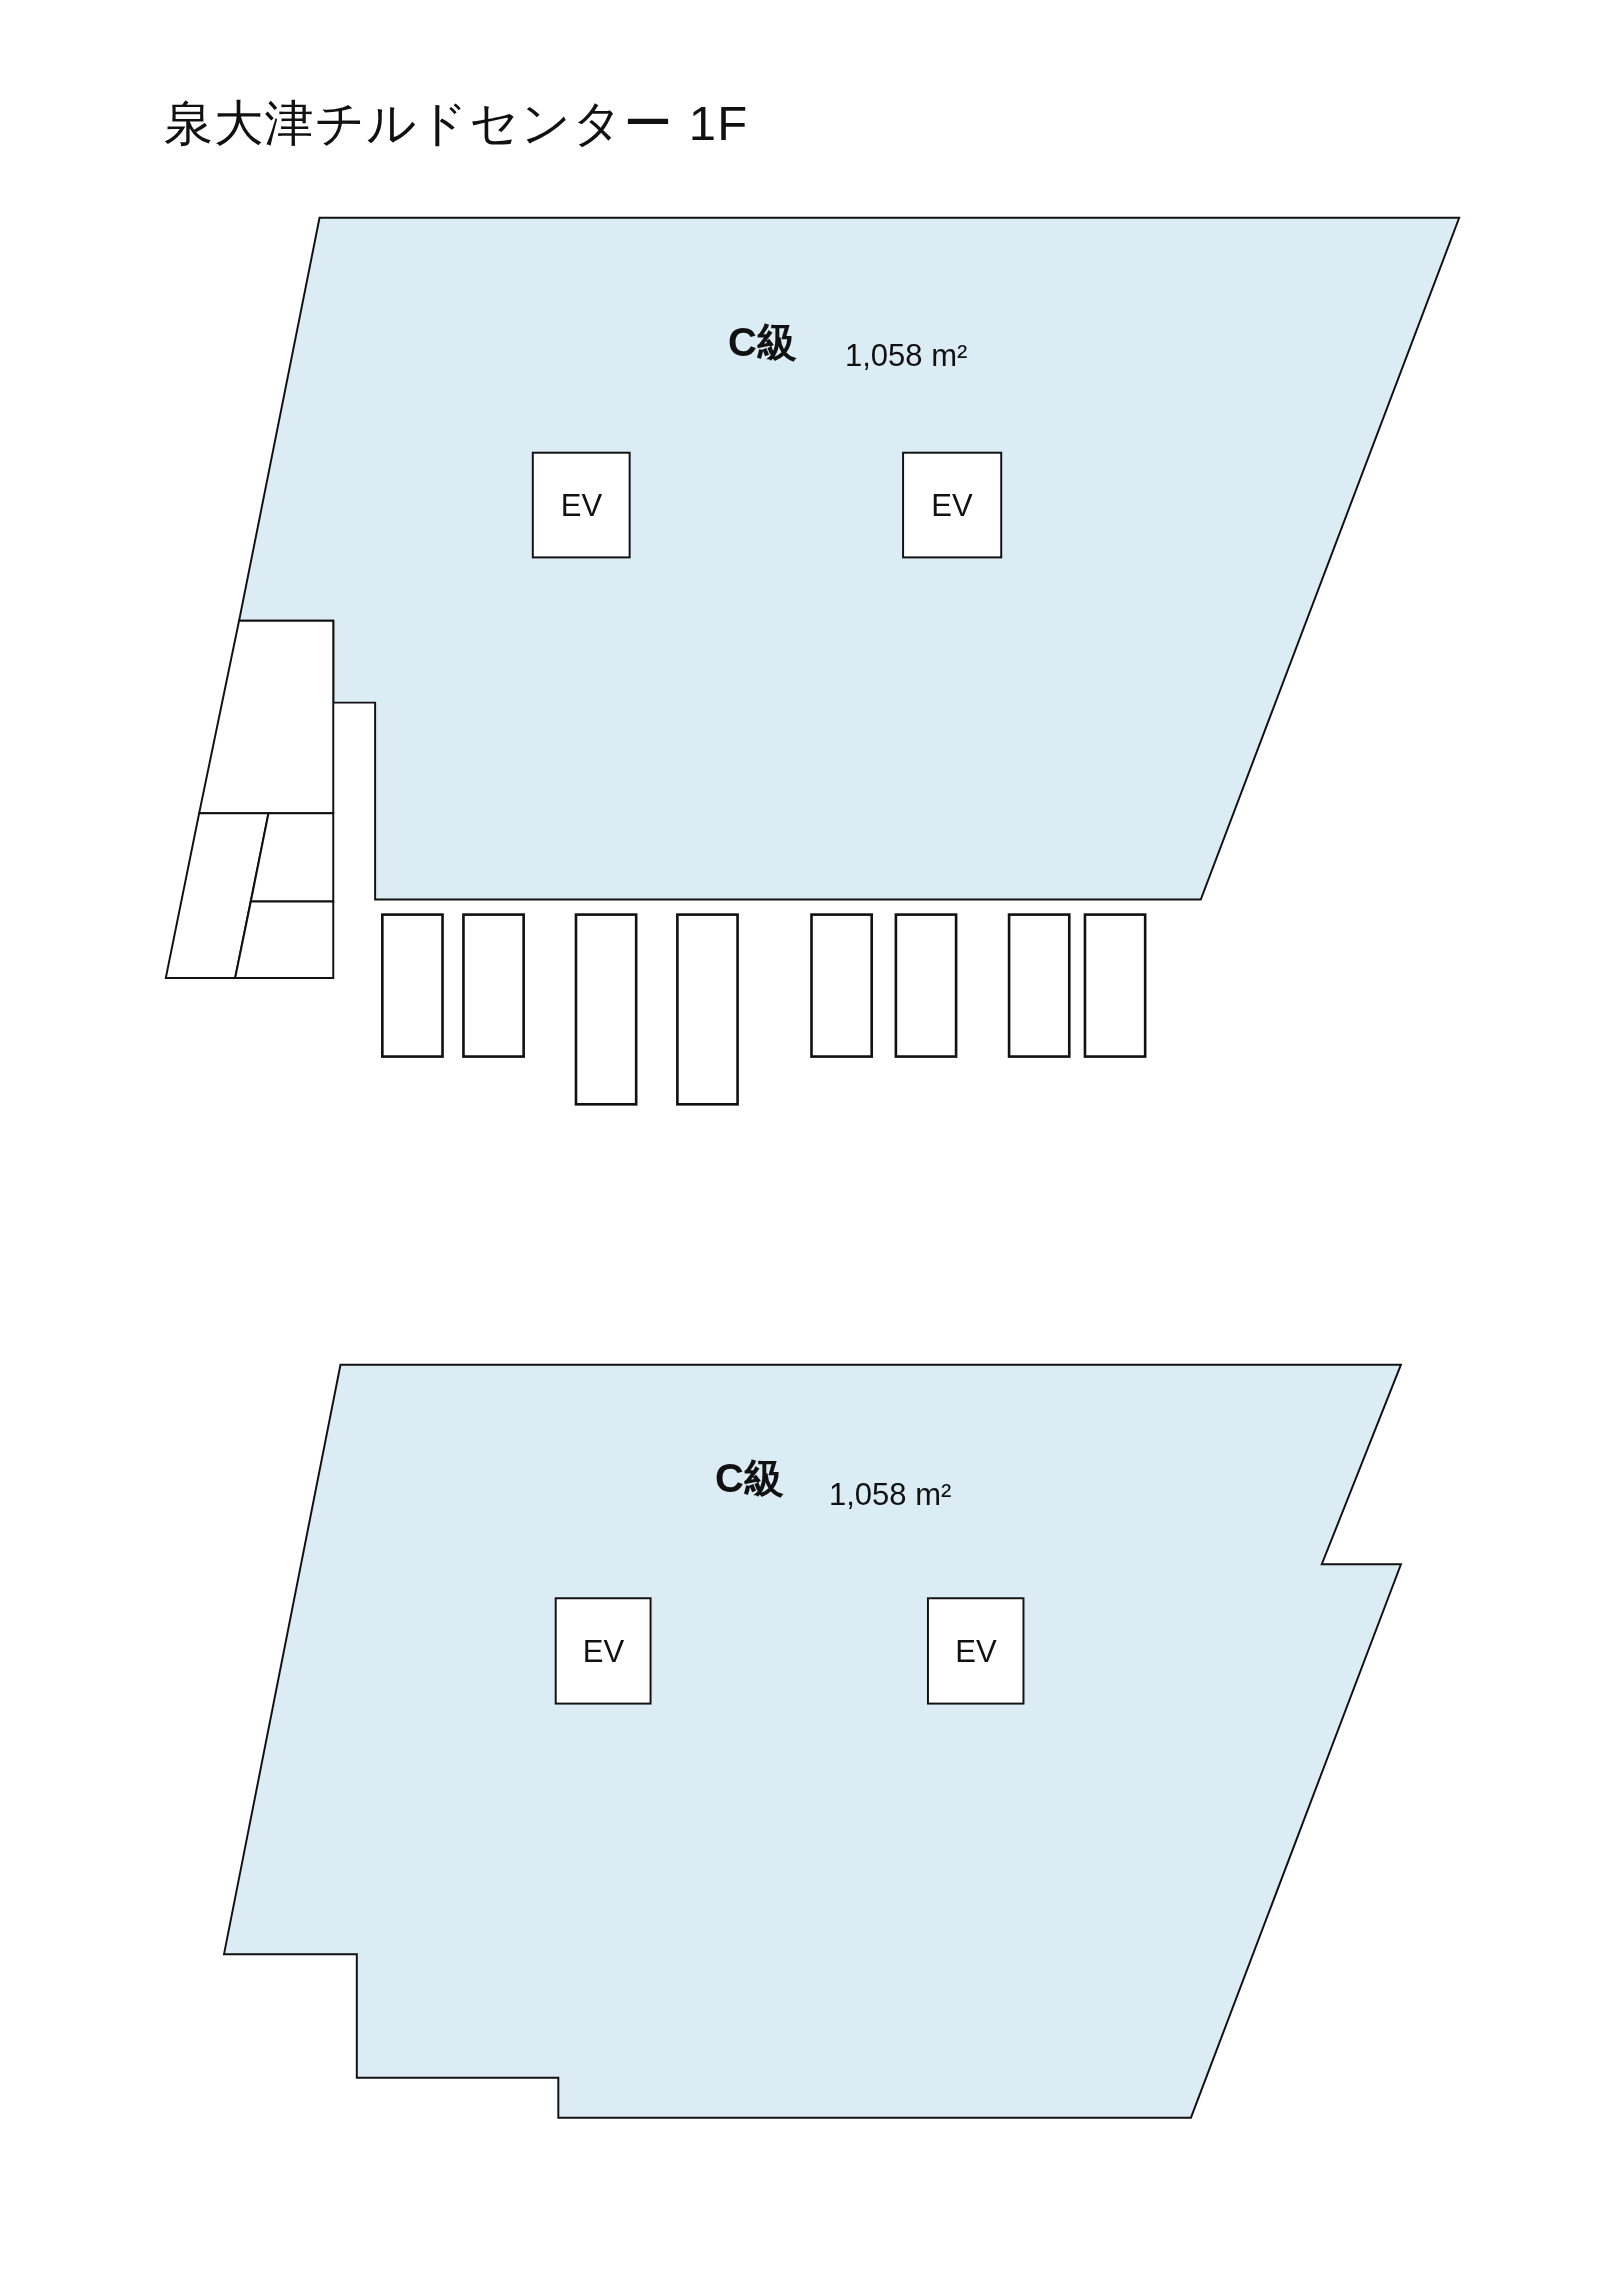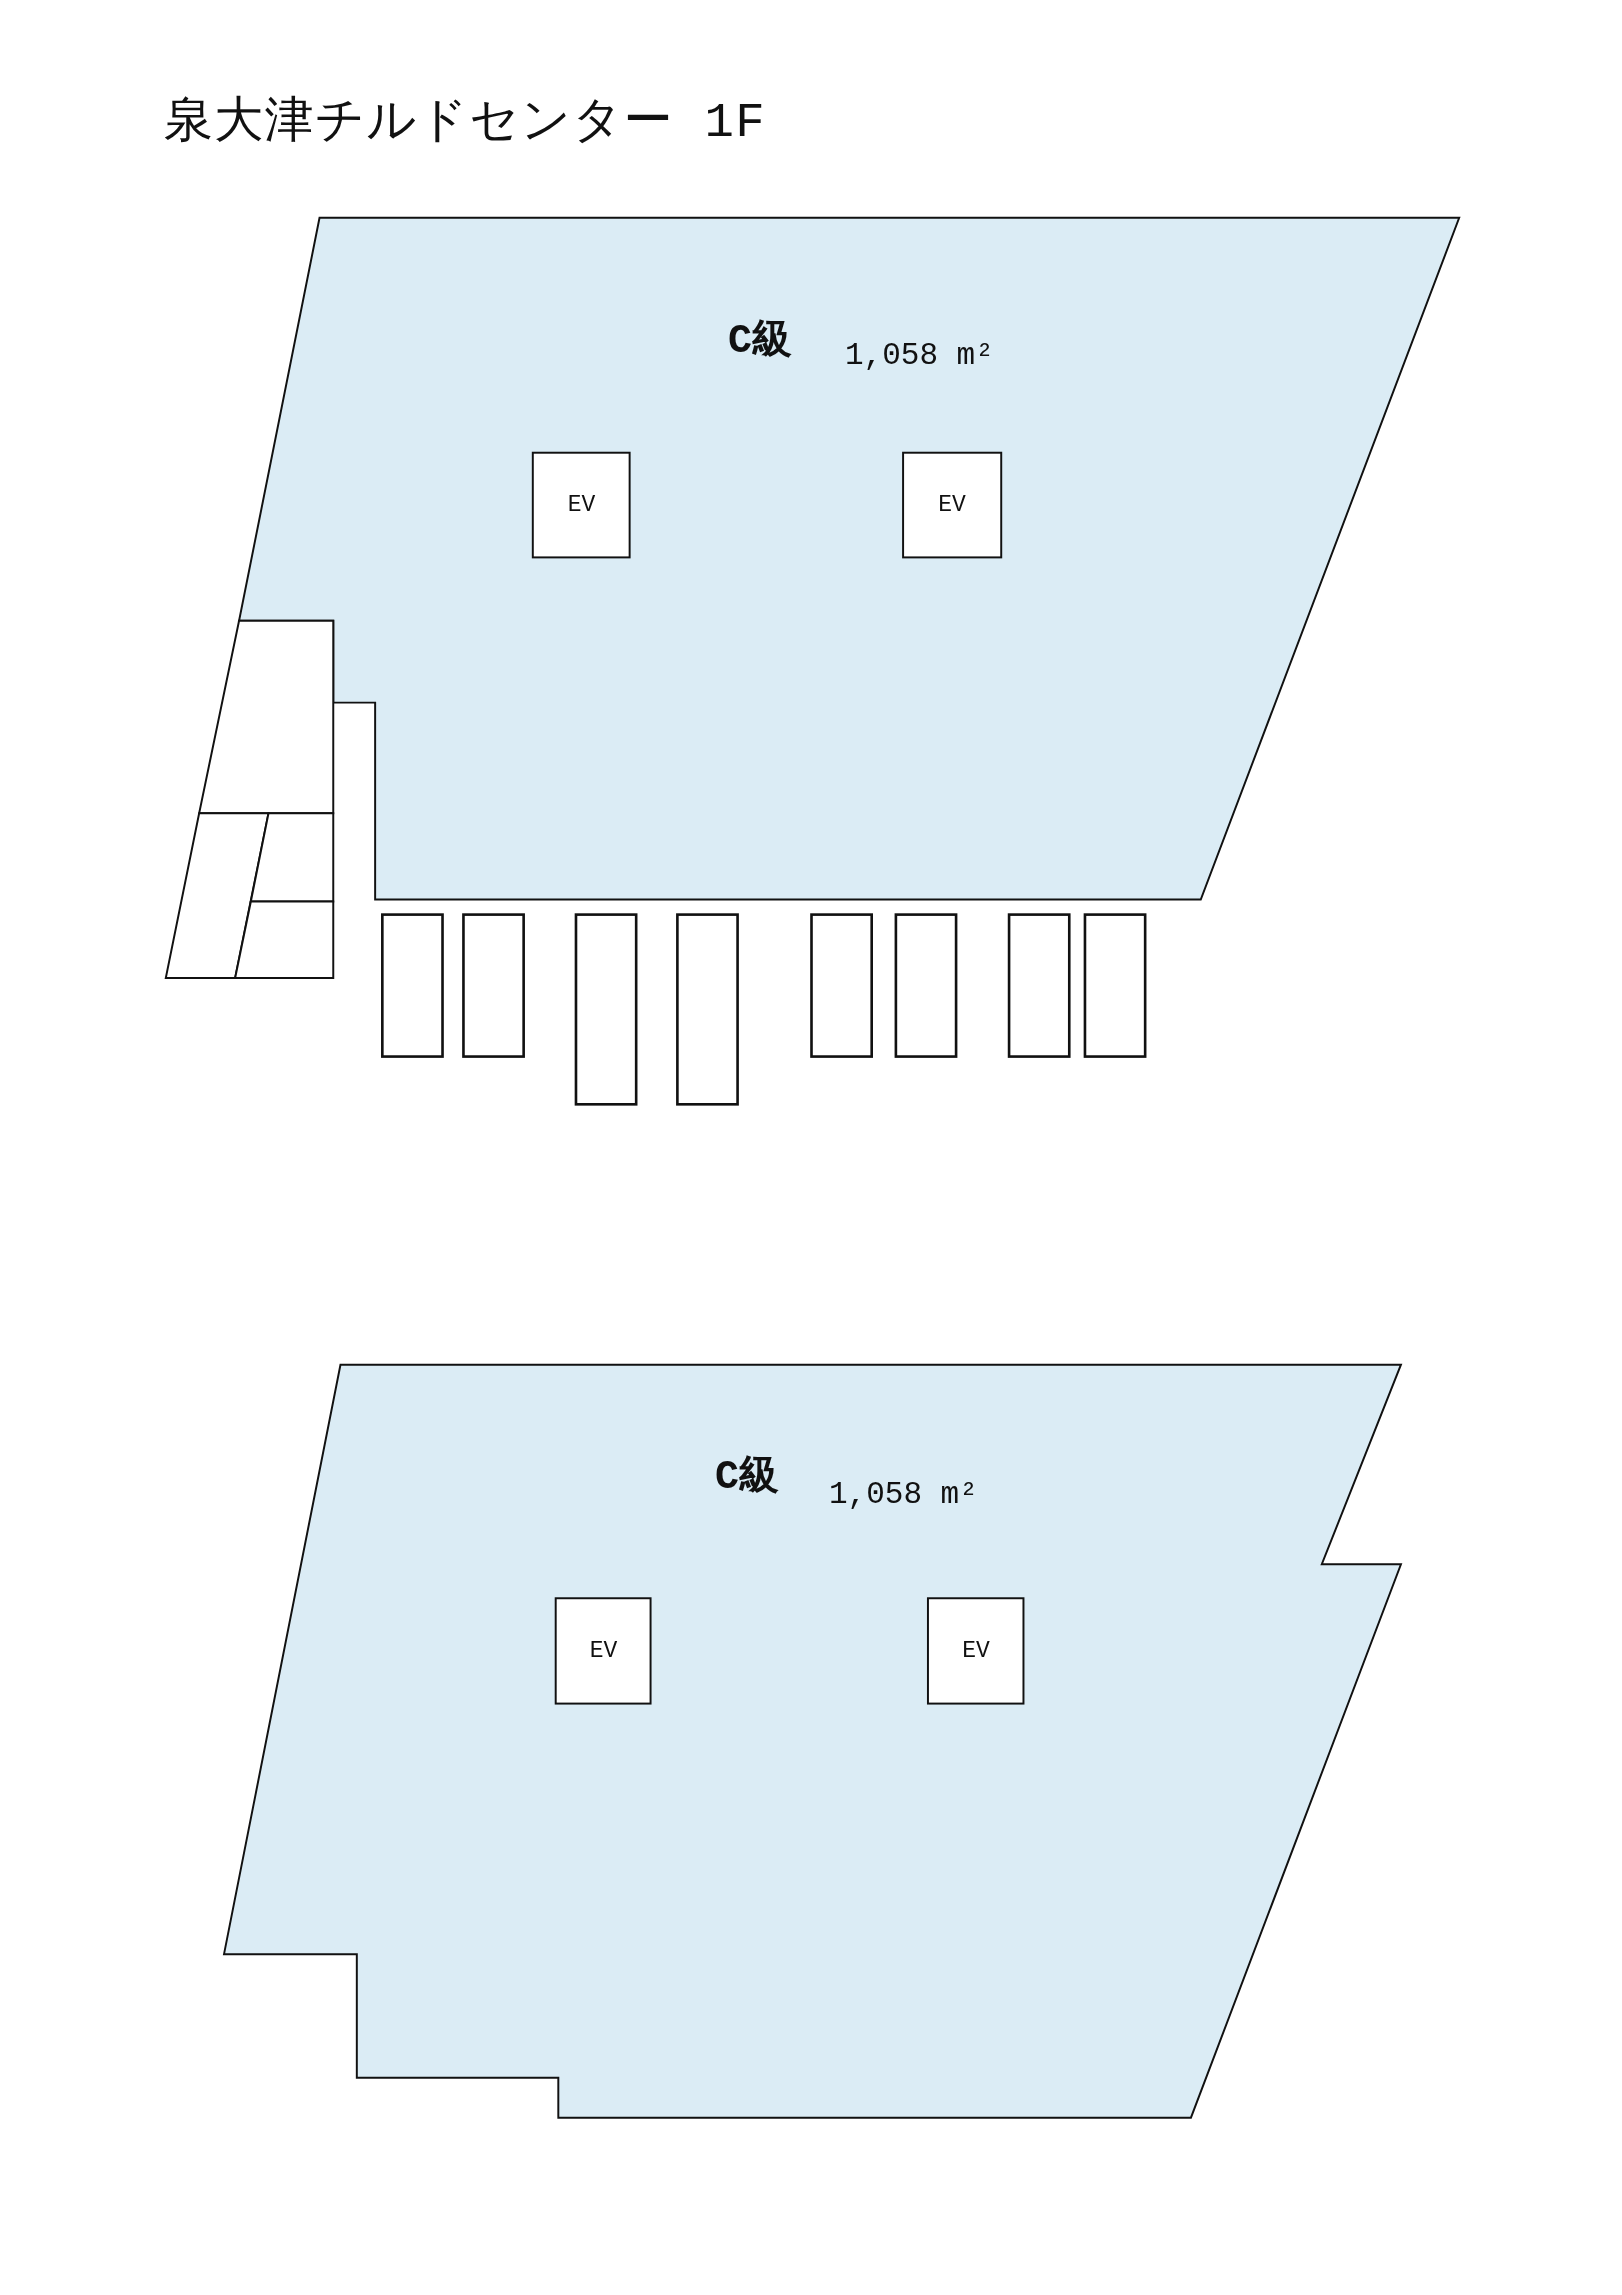--- a/index.html
+++ b/index.html
@@ -1,21 +1,21 @@
 <!DOCTYPE html>
 <html style="font-size:10.5px"><head>
 <meta charset="utf-8">
 <style>
   html,body{margin:0;padding:0;background:#ffffff;}
   .page{
     position:relative;
     width:1623px;
     height:2295px;
     background:#ffffff;
-    font-family:Liberation Mono, monospace;
+    font-family:Liberation Sans, sans-serif;
     color:#111111;
     overflow:hidden;
   }
   .plan-svg{
     position:absolute;
     left:0; top:0;
     width:1623px;
     height:2295px;
   }
   .overlay{
@@ -34,21 +34,21 @@
     font-weight:600;
   }
   .area-label{
     font-size:31px;
     font-weight:500;
   }
   .ev-label{
     display:flex;
     align-items:center;
     justify-content:center;
-    font-size:23px;
+    font-size:31px;
     font-weight:400;
     text-align:center;
   }
 </style>
 </head>
 <body>
 
 <div class="page">
 
   <svg class="plan-svg" viewBox="0 0 2480 3508">

